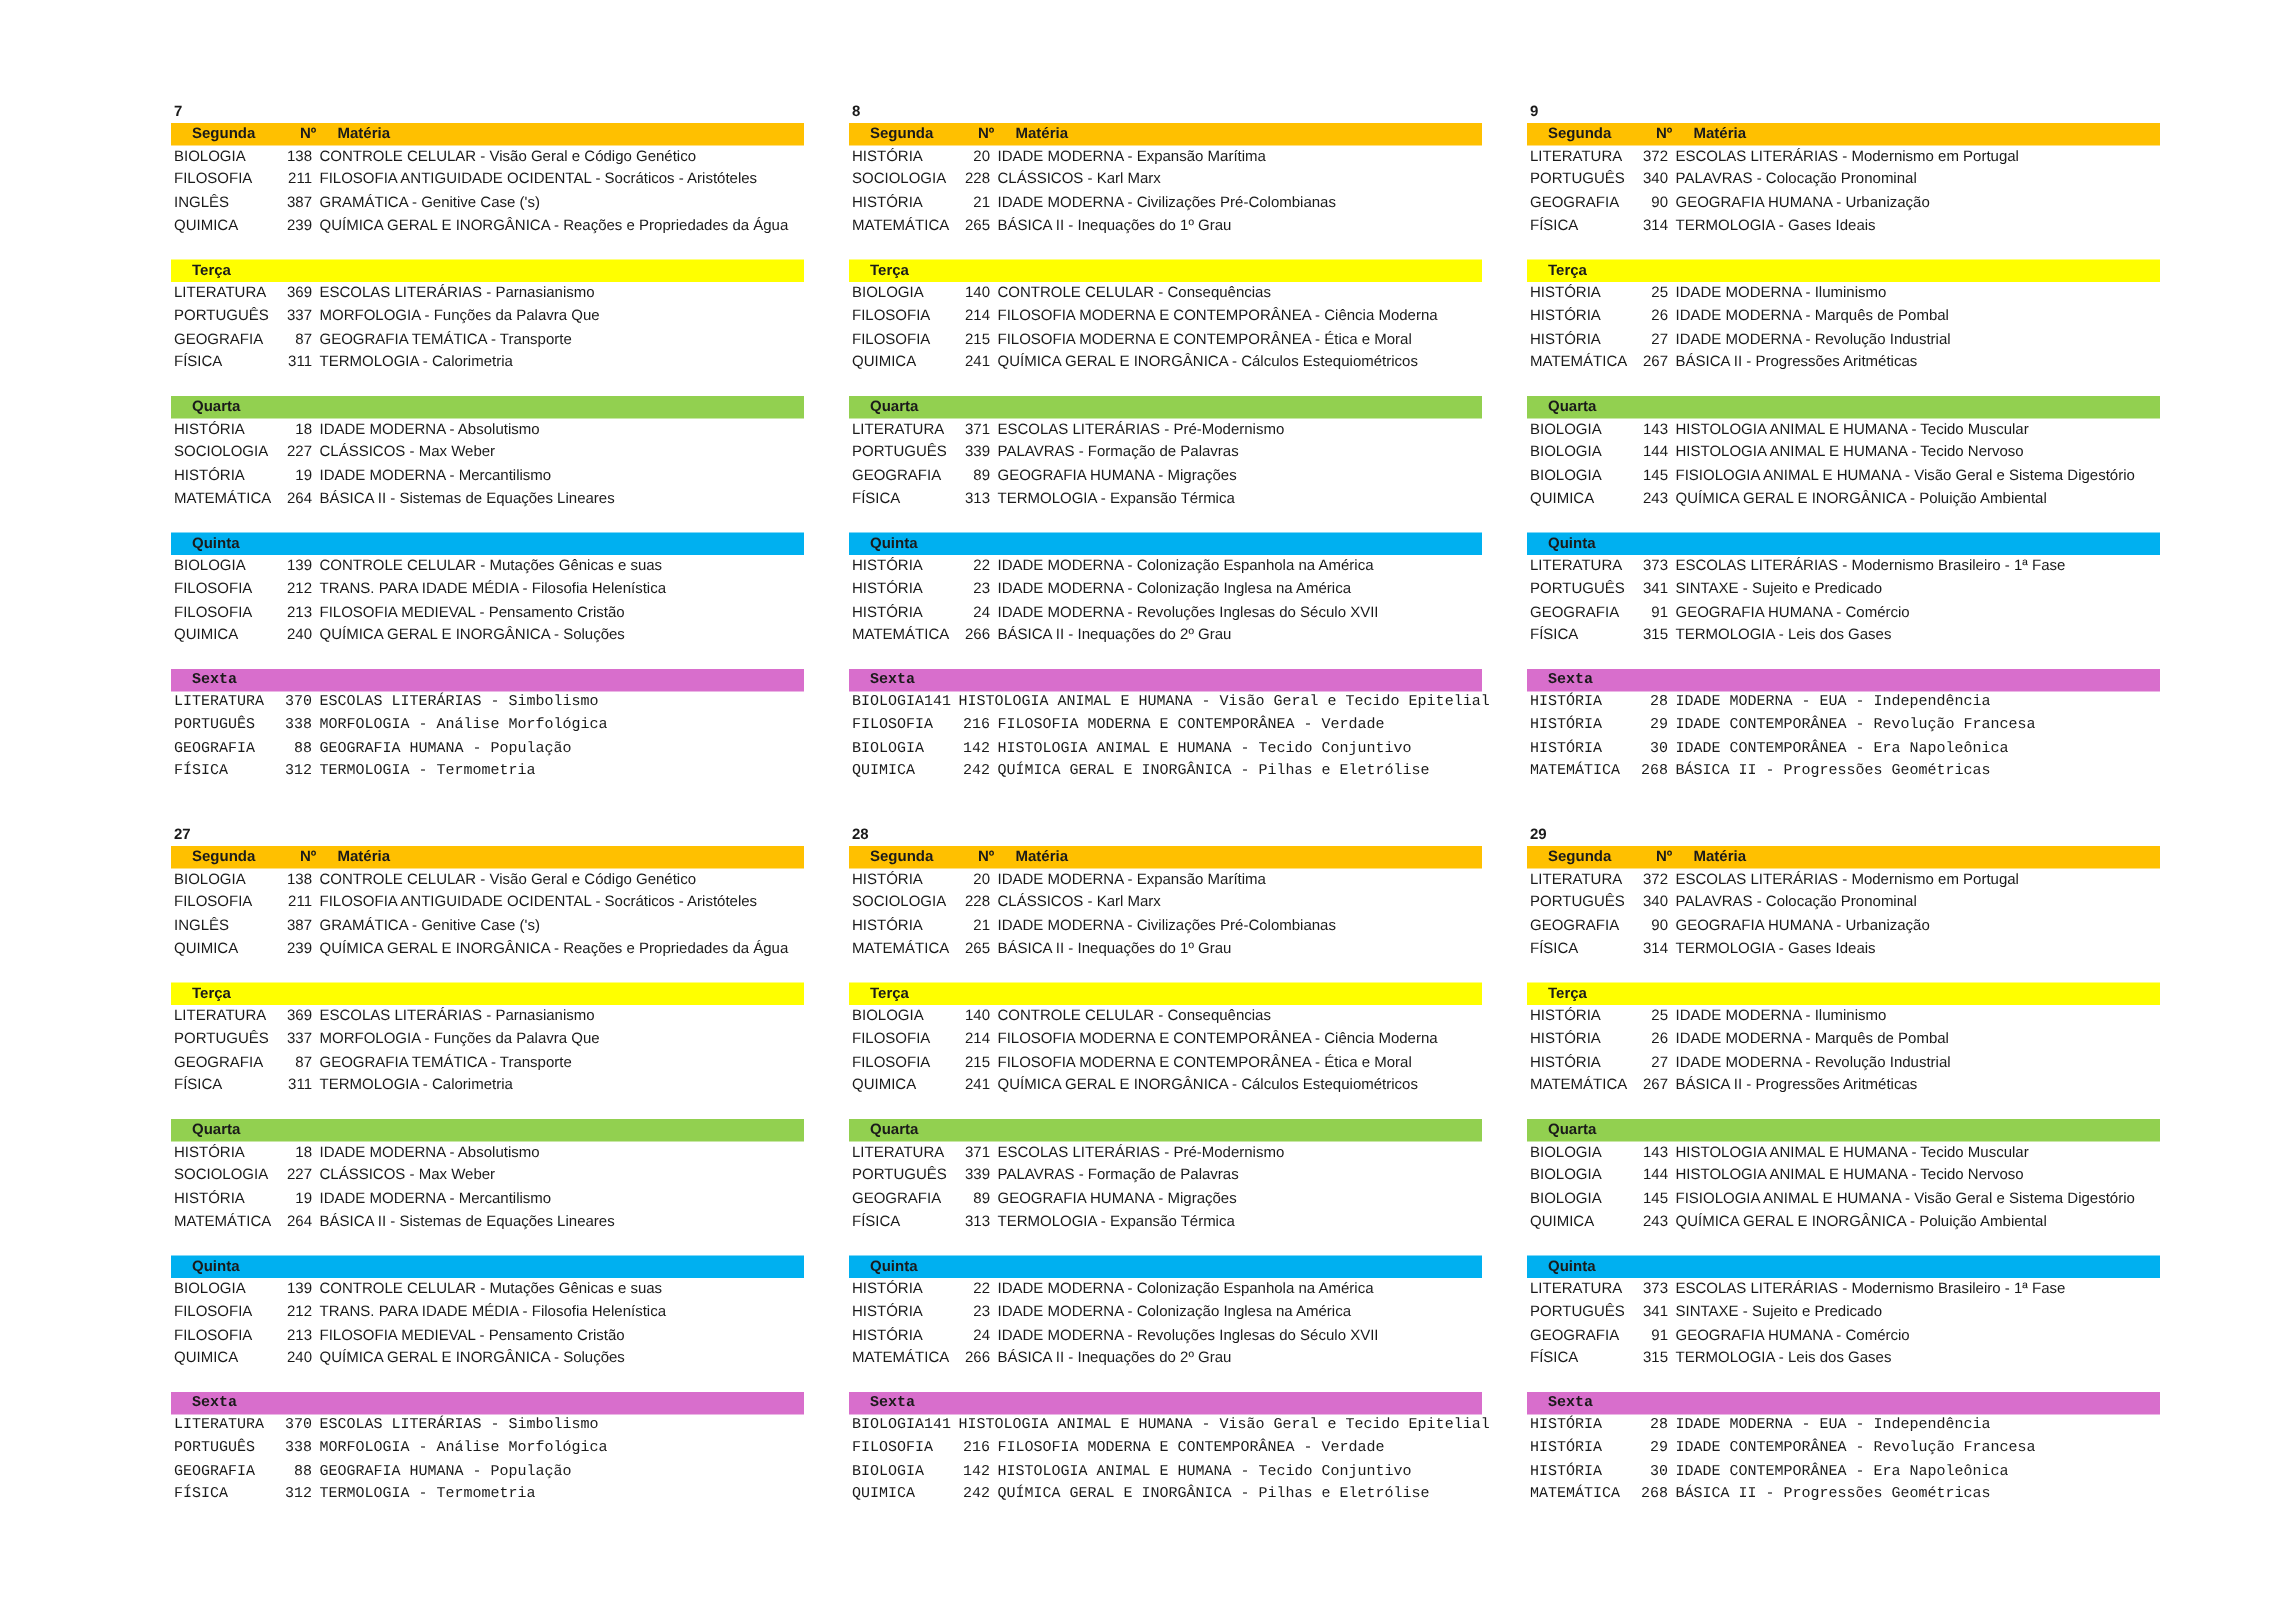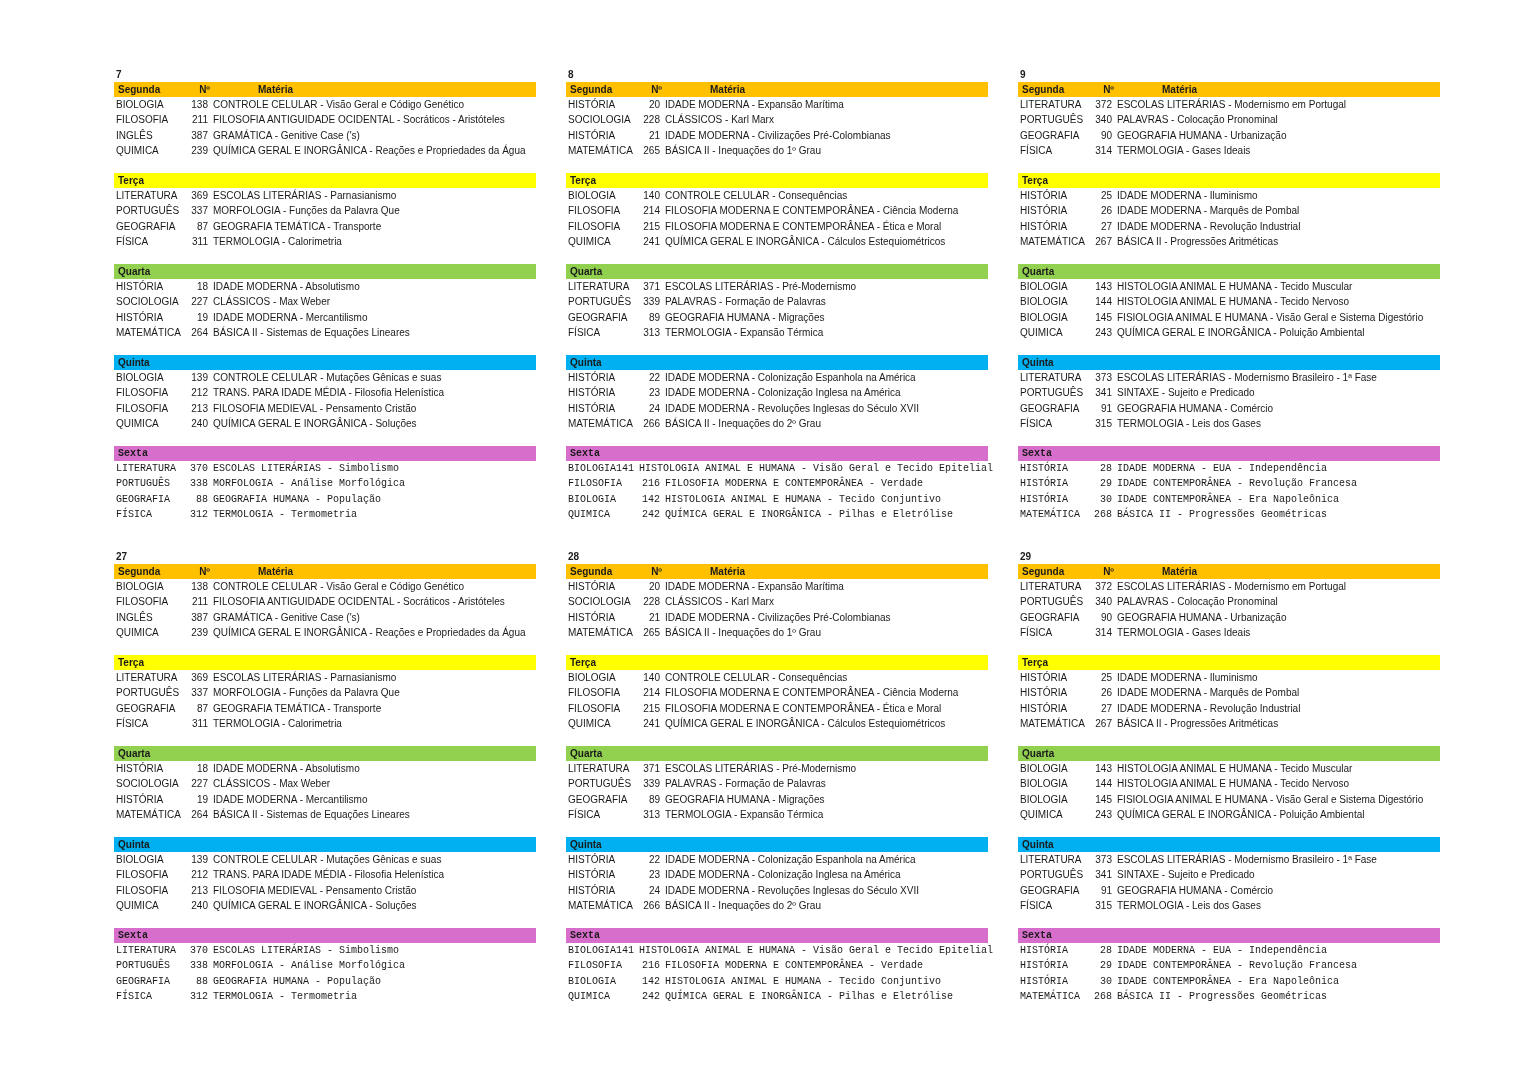--- a/index.html
+++ b/index.html
@@ -44,30 +44,28 @@
   .day-header {
     display: flex;
     height: 15px;
     line-height: 15px;
     font-size: 10px;
     font-weight: bold;
     color: #1a1a1a;
   }
   .day-header .c-day {
     width: 72px;
-    padding-left: 4px;
+    padding-left: 14px;
   }
   .day-header .c-num {
     width: 20px;
-    text-align: right;
     padding-right: 0;
   }
   .day-header .c-mat {
     padding-left: 5px;
-    margin-left: 43px;
   }
   .row {
     display: flex;
     height: 15.25px;
     line-height: 15.25px;
     font-size: 10px;
     white-space: nowrap;
   }
   .row .c-subj {
     width: 72px;

